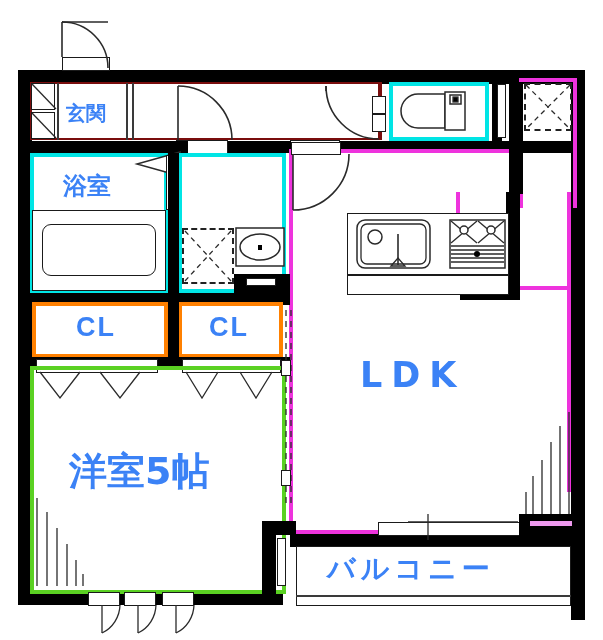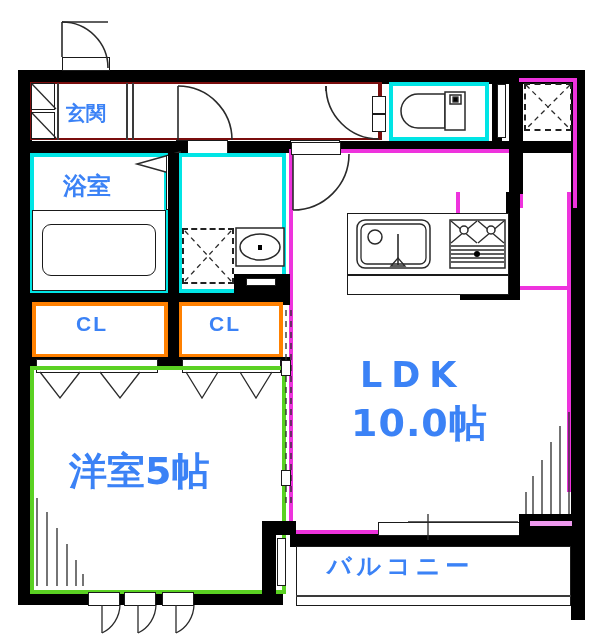--- a/index.html
+++ b/index.html
@@ -14,25 +14,25 @@
   .oc-green{border:4px solid #5ad122;}
   .oc-magenta{border:4px solid #ee33dd;}
   .oc-darkred{border:2px solid #7a0d0d;}
   .thin{position:absolute;box-sizing:border-box;border:1.4px solid #1a1a1a;background:#ffffff;}
   .thinline{position:absolute;background:#3a3a3a;}
   .dashbox{position:absolute;box-sizing:border-box;border:2px dashed #222;background:transparent;}
   .lbl{position:absolute;color:#3b82f6;font-weight:700;white-space:nowrap;
        font-family:"DejaVu Sans","Liberation Sans",sans-serif;letter-spacing:0px;}
   .lbl-sm{font-size:20px;}
   .lbl-md{font-size:24px;}
-  .lbl-cl{font-size:21px;font-family:"Liberation Sans",sans-serif;letter-spacing:2px;}
+  .lbl-cl{font-size:27px;font-family:"Liberation Sans",sans-serif;letter-spacing:2px;}
   .lbl-room{font-size:38px;}
   .lbl-ldk{font-size:35px;letter-spacing:9px;text-align:center;}
   .lbl-ldk2{font-size:38px;letter-spacing:1px;}
-  .lbl-bal{font-size:24px;letter-spacing:5px;}
+  .lbl-bal{font-size:28px;letter-spacing:5px;}
   svg{position:absolute;overflow:visible;}
   .sw{fill:none;stroke:#2a2a2a;stroke-width:1.6;}
   .sw2{fill:none;stroke:#2a2a2a;stroke-width:1.3;}
   .fillw{fill:#ffffff;stroke:#2a2a2a;stroke-width:1.5;}
 </style>
 </head>
 <body>
 
 <div id="plan">
 
@@ -138,21 +138,20 @@
     <circle class="fillw" cx="41" cy="10" r="4"></circle>
     <line class="sw2" x1="1" y1="26" x2="54" y2="26"></line>
     <line class="sw2" x1="1" y1="30" x2="54" y2="30"></line>
     <line class="sw2" x1="1" y1="34" x2="54" y2="34"></line>
     <line class="sw2" x1="1" y1="38" x2="54" y2="38"></line>
     <line class="sw2" x1="1" y1="42" x2="54" y2="42"></line>
     <circle cx="27" cy="34" r="3" style="fill:#000;"></circle>
   </svg>
 
   <div class="lbl lbl-ldk" style="left:360px;top:355px;">LDK</div>
-  <div class="lbl lbl-ldk2" style="left:351px;top:398px;">10.0帖</div>
 
   <svg style="left:522px;top:412px;width:50px;height:110px;">
     <line class="sw2" x1="47" y1="0" x2="47" y2="106"></line>
     <line class="sw2" x1="38" y1="14" x2="38" y2="106"></line>
     <line class="sw2" x1="29" y1="30" x2="29" y2="106"></line>
     <line class="sw2" x1="20" y1="48" x2="20" y2="106"></line>
     <line class="sw2" x1="11" y1="64" x2="11" y2="106"></line>
     <line class="sw2" x1="4" y1="80" x2="4" y2="106"></line>
   </svg>
 

